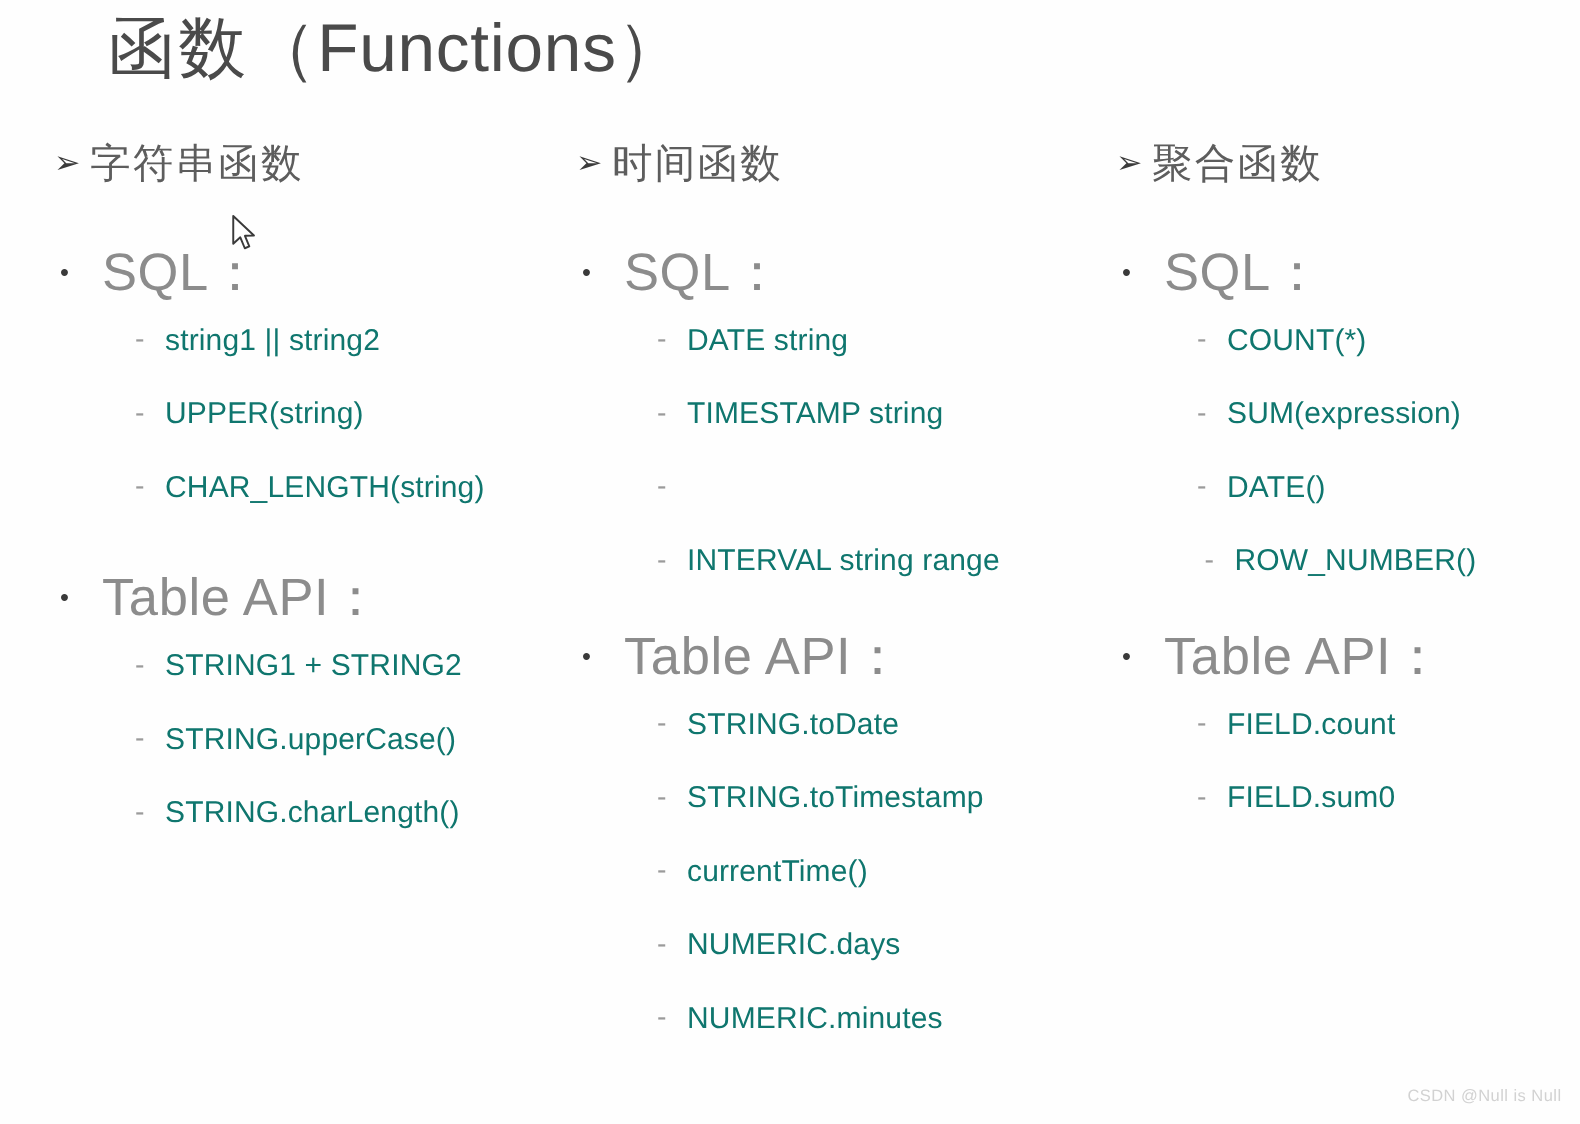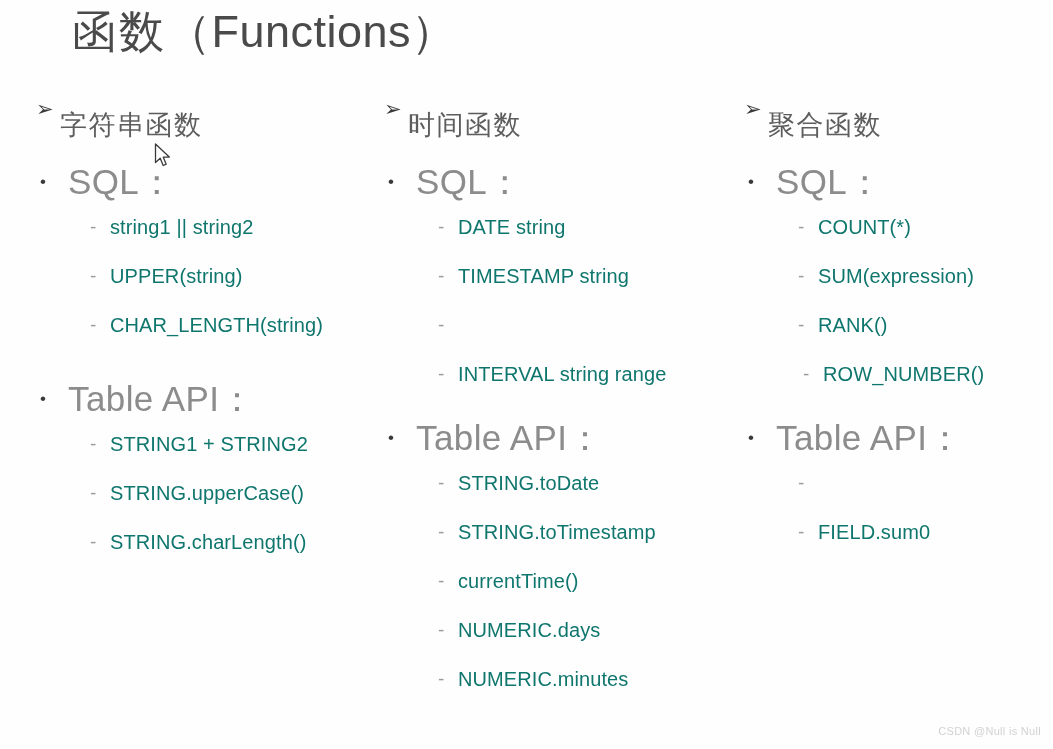--- a/index.html
+++ b/index.html
@@ -66,21 +66,20 @@
     color: #3b3b3b;
     text-align: left;
     padding-left: 2px;
   }
   .lvl1 .lvl1-text {
     font-size: 27px;
     line-height: 34px;
     color: #5d5d5d;
     letter-spacing: 1.5px;
     white-space: nowrap;
-    margin-top: 16px;
   }
 
   
   .lvl2 {
     display: flex;
     align-items: flex-start;
     height: 48px;
   }
   .lvl2 .dot-bullet {
     width: 34px;
@@ -292,38 +291,39 @@
       <div class="lvl3">
         <span class="dash-bullet">-</span>
         <span class="lvl3-text">COUNT(*)</span>
       </div>
       <div class="lvl3">
         <span class="dash-bullet">-</span>
         <span class="lvl3-text">SUM(expression)</span>
       </div>
       <div class="lvl3">
         <span class="dash-bullet">-</span>
-        <span class="lvl3-text">RANK()</span>
+        <span class="lvl3-text">DATE()</span>
       </div>
       <div class="lvl3 extra-indent">
         <span class="dash-bullet">-</span>
         <span class="lvl3-text">ROW_NUMBER()</span>
       </div>
     </div>
 
     <div class="gap-sm"></div>
 
     <div class="lvl2">
       <span class="dot-bullet">•</span>
       <span class="lvl2-text">Table API：</span>
     </div>
 
     <div class="lvl3-list">
       <div class="lvl3">
         <span class="dash-bullet">-</span>
+        <span class="lvl3-text">FIELD.count</span>
       </div>
       <div class="lvl3">
         <span class="dash-bullet">-</span>
         <span class="lvl3-text">FIELD.sum0</span>
       </div>
     </div>
   </div>
 
 </div>
 

